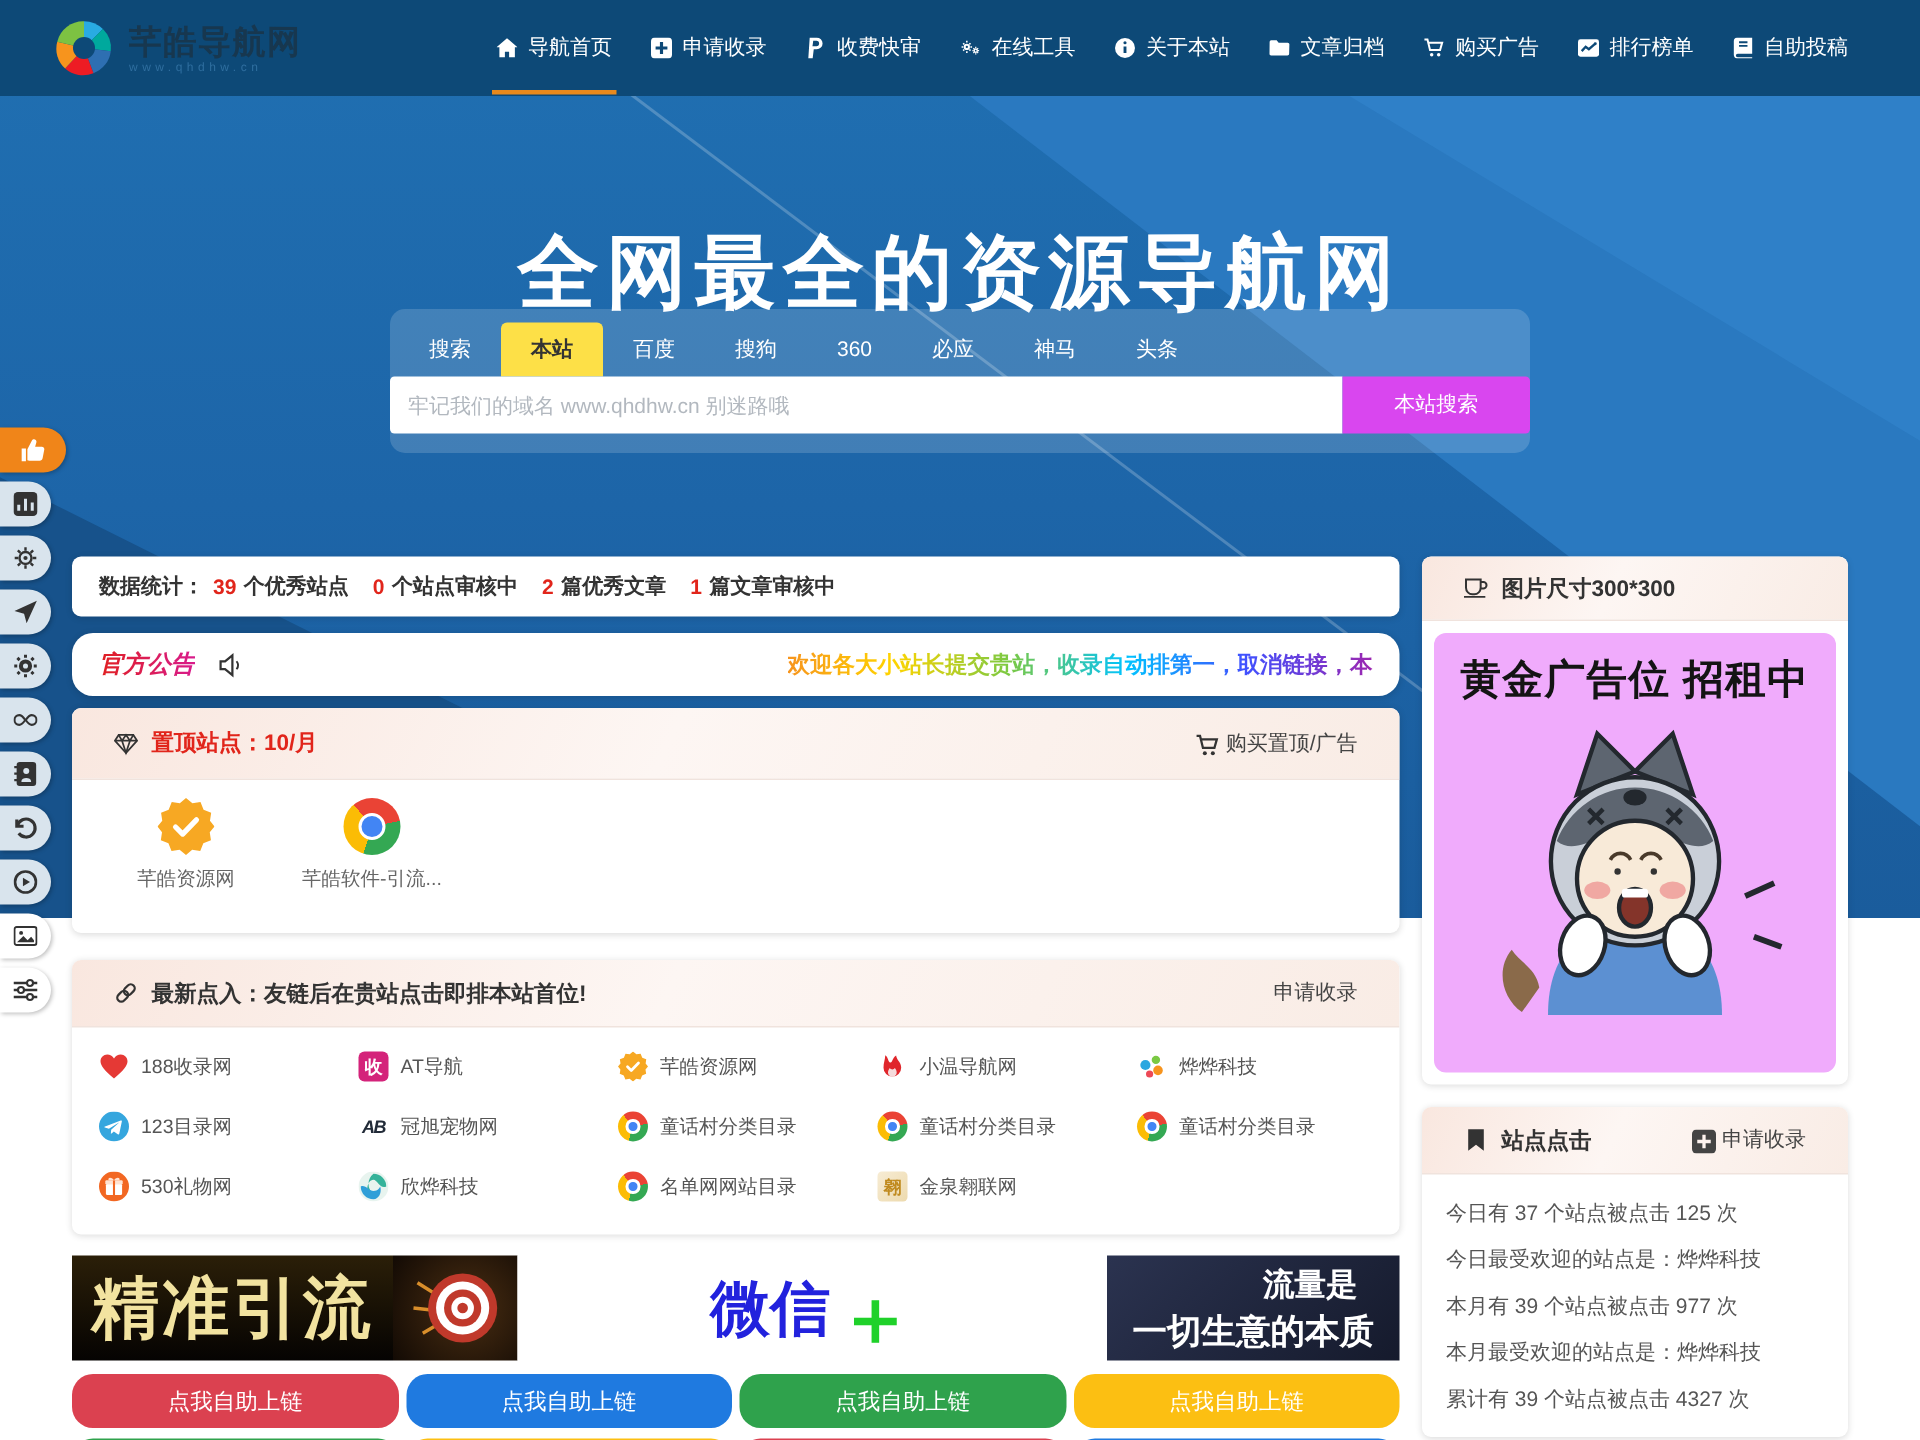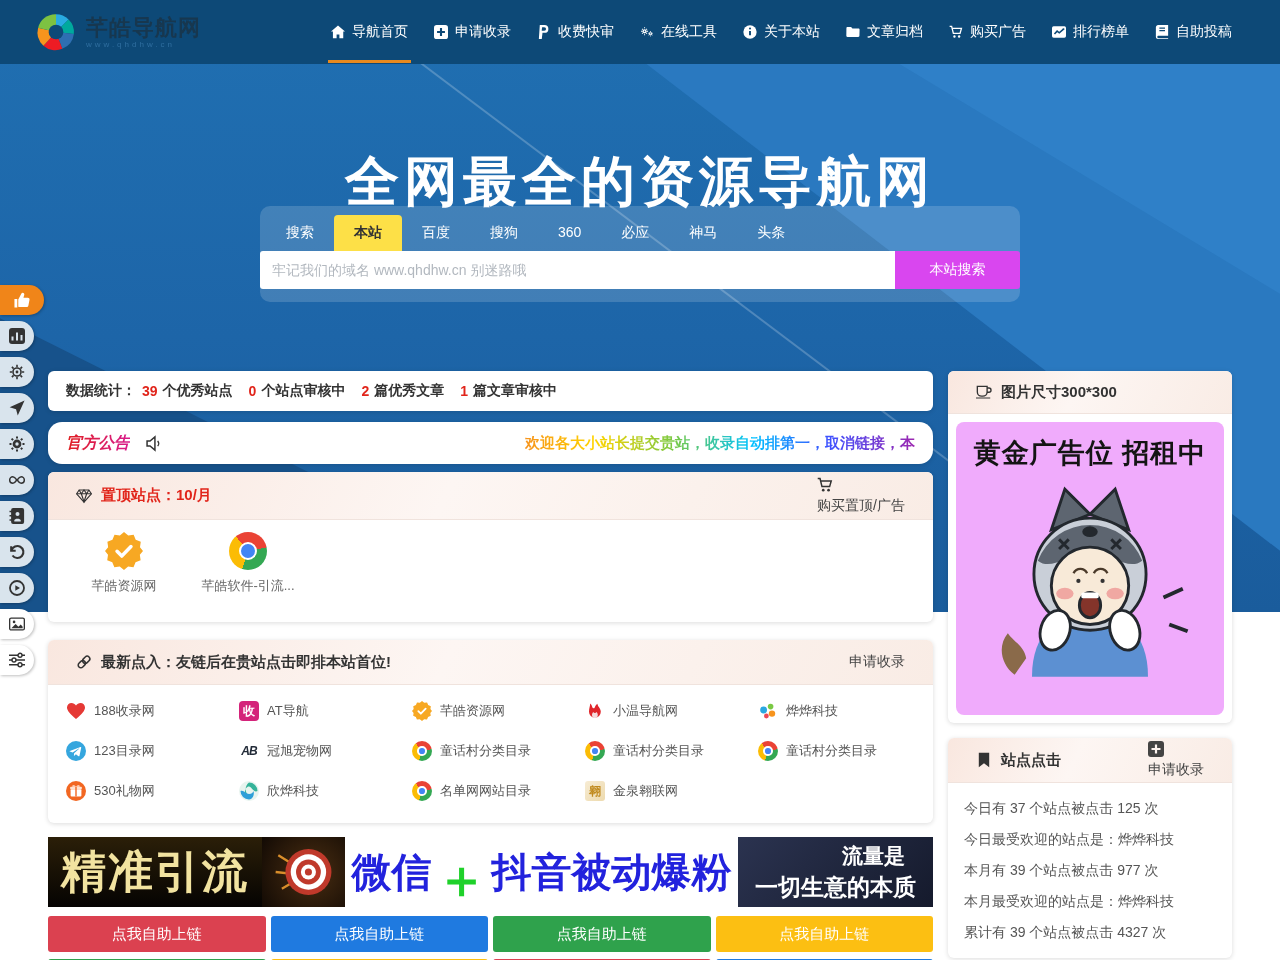--- a/index.html
+++ b/index.html
@@ -57,21 +57,21 @@
 
   
   .main-col{position:absolute;left:48px;top:371px;width:885px;z-index:5;}
   .right-col{position:absolute;left:948px;top:371px;width:284px;z-index:5;}
   .card{background:#fff;border-radius:6px;box-shadow:0 1px 5px rgba(0,0,0,.14);overflow:hidden;}
   .card-header{height:44px;display:flex;align-items:center;padding:0 28px;
     background:linear-gradient(115deg,#f9e7df 0%,#fdf6f3 45%,#f9ece5 100%);
     border-bottom:1px solid #f0e3dd;}
   .card-header .icon{width:16px;height:16px;color:#333;}
   .header-title{display:flex;align-items:center;gap:9px;font-size:15px;font-weight:bold;color:#333;}
-  .header-action{margin-left:auto;display:flex;align-items:flex-start;gap:4px;font-size:14px;color:#444;cursor:pointer;flex-direction:column;}
+  .header-action{margin-left:auto;display:flex;align-items:flex-end;gap:4px;font-size:14px;color:#444;cursor:pointer;}
 
   .stats-card{height:40px;display:flex;align-items:center;padding:0 18px;margin-bottom:11px;
     font-size:14px;color:#333;font-weight:bold;}
   .stat-num{color:#e1251b;margin:0 5px 0 16px;}
   .stat-num.first{margin-left:6px;}
 
   .announce-card{height:42px;display:flex;align-items:center;padding:0 18px;margin-bottom:8px;border-radius:14px;}
   .announce-label{font-size:16px;font-weight:bold;font-style:italic;
     background:linear-gradient(90deg,#e02020,#d81b8c);-webkit-background-clip:text;background-clip:text;color:transparent;}
   .announce-card .icon{width:17px;height:17px;color:#333;margin-left:16px;}
@@ -103,21 +103,21 @@
   .banner-wechat{width:393px;background:#fff;display:flex;align-items:center;justify-content:center;gap:4px;}
   .bw-blue{color:#2222dd;font-size:40px;font-weight:bold;}
   .bw-plus{color:#1fd12a;font-size:52px;font-weight:bold;transform:translateY(7px);line-height:0;}
   .banner-navy{width:195px;background:linear-gradient(135deg,#2b3350,#151a2c);color:#fff;font-weight:bold;
     display:flex;flex-direction:column;justify-content:center;}
   .bn-l1{font-size:21px;text-align:right;padding-right:28px;}
   .bn-l2{font-size:23px;text-align:center;margin-top:2px;}
 
   
   .btn-grid{display:grid;grid-template-columns:repeat(4,1fr);gap:7px 5px;}
-  .cbtn{height:36px;border-radius:3px;color:#fff;font-size:15px;display:flex;align-items:center;justify-content:center;cursor:pointer;}
+  .cbtn{height:36px;border-radius:14px;color:#fff;font-size:15px;display:flex;align-items:center;justify-content:center;cursor:pointer;}
   .c-red{background:#db4150;}.c-blue{background:#1f7ae0;}.c-green{background:#2fa24c;}.c-yellow{background:#fcbf12;}
 
   
   .ad-card{margin-bottom:15px;}
   .ad-card .card-header{height:42px;}
   .ad-body{padding:8px;}
   .ad-box{height:293px;background:#f0abfc;border-radius:8px;position:relative;overflow:hidden;cursor:pointer;}
   .ad-title{font-size:27px;font-weight:900;color:#141414;text-align:center;margin-top:13px;letter-spacing:1px;}
   .meme{display:block;width:232px;height:210px;margin:4px auto 0;}
   .clicks-body{padding:10px 16px;}
@@ -587,21 +587,20 @@
             <circle cx="40" cy="35" r="20" fill="#fff"></circle>
             <circle cx="40" cy="35" r="14" fill="#c0392b"></circle>
             <circle cx="40" cy="35" r="8.5" fill="#fff"></circle>
             <circle cx="40" cy="35" r="4" fill="#c0392b"></circle>
           </svg>
         </span>
       </div>
       <div class="banner banner-wechat">
         <span class="bw-blue">微信</span>
         <span class="bw-plus">＋</span>
-        <span class="bw-blue">抖音被动爆粉</span>
       </div>
       <div class="banner banner-navy">
         <div class="bn-l1">流量是</div>
         <div class="bn-l2">一切生意的本质</div>
       </div>
     </div>
 
     <div class="btn-grid">
         <div class="cbtn c-red">点我自助上链</div>
         <div class="cbtn c-blue">点我自助上链</div>

